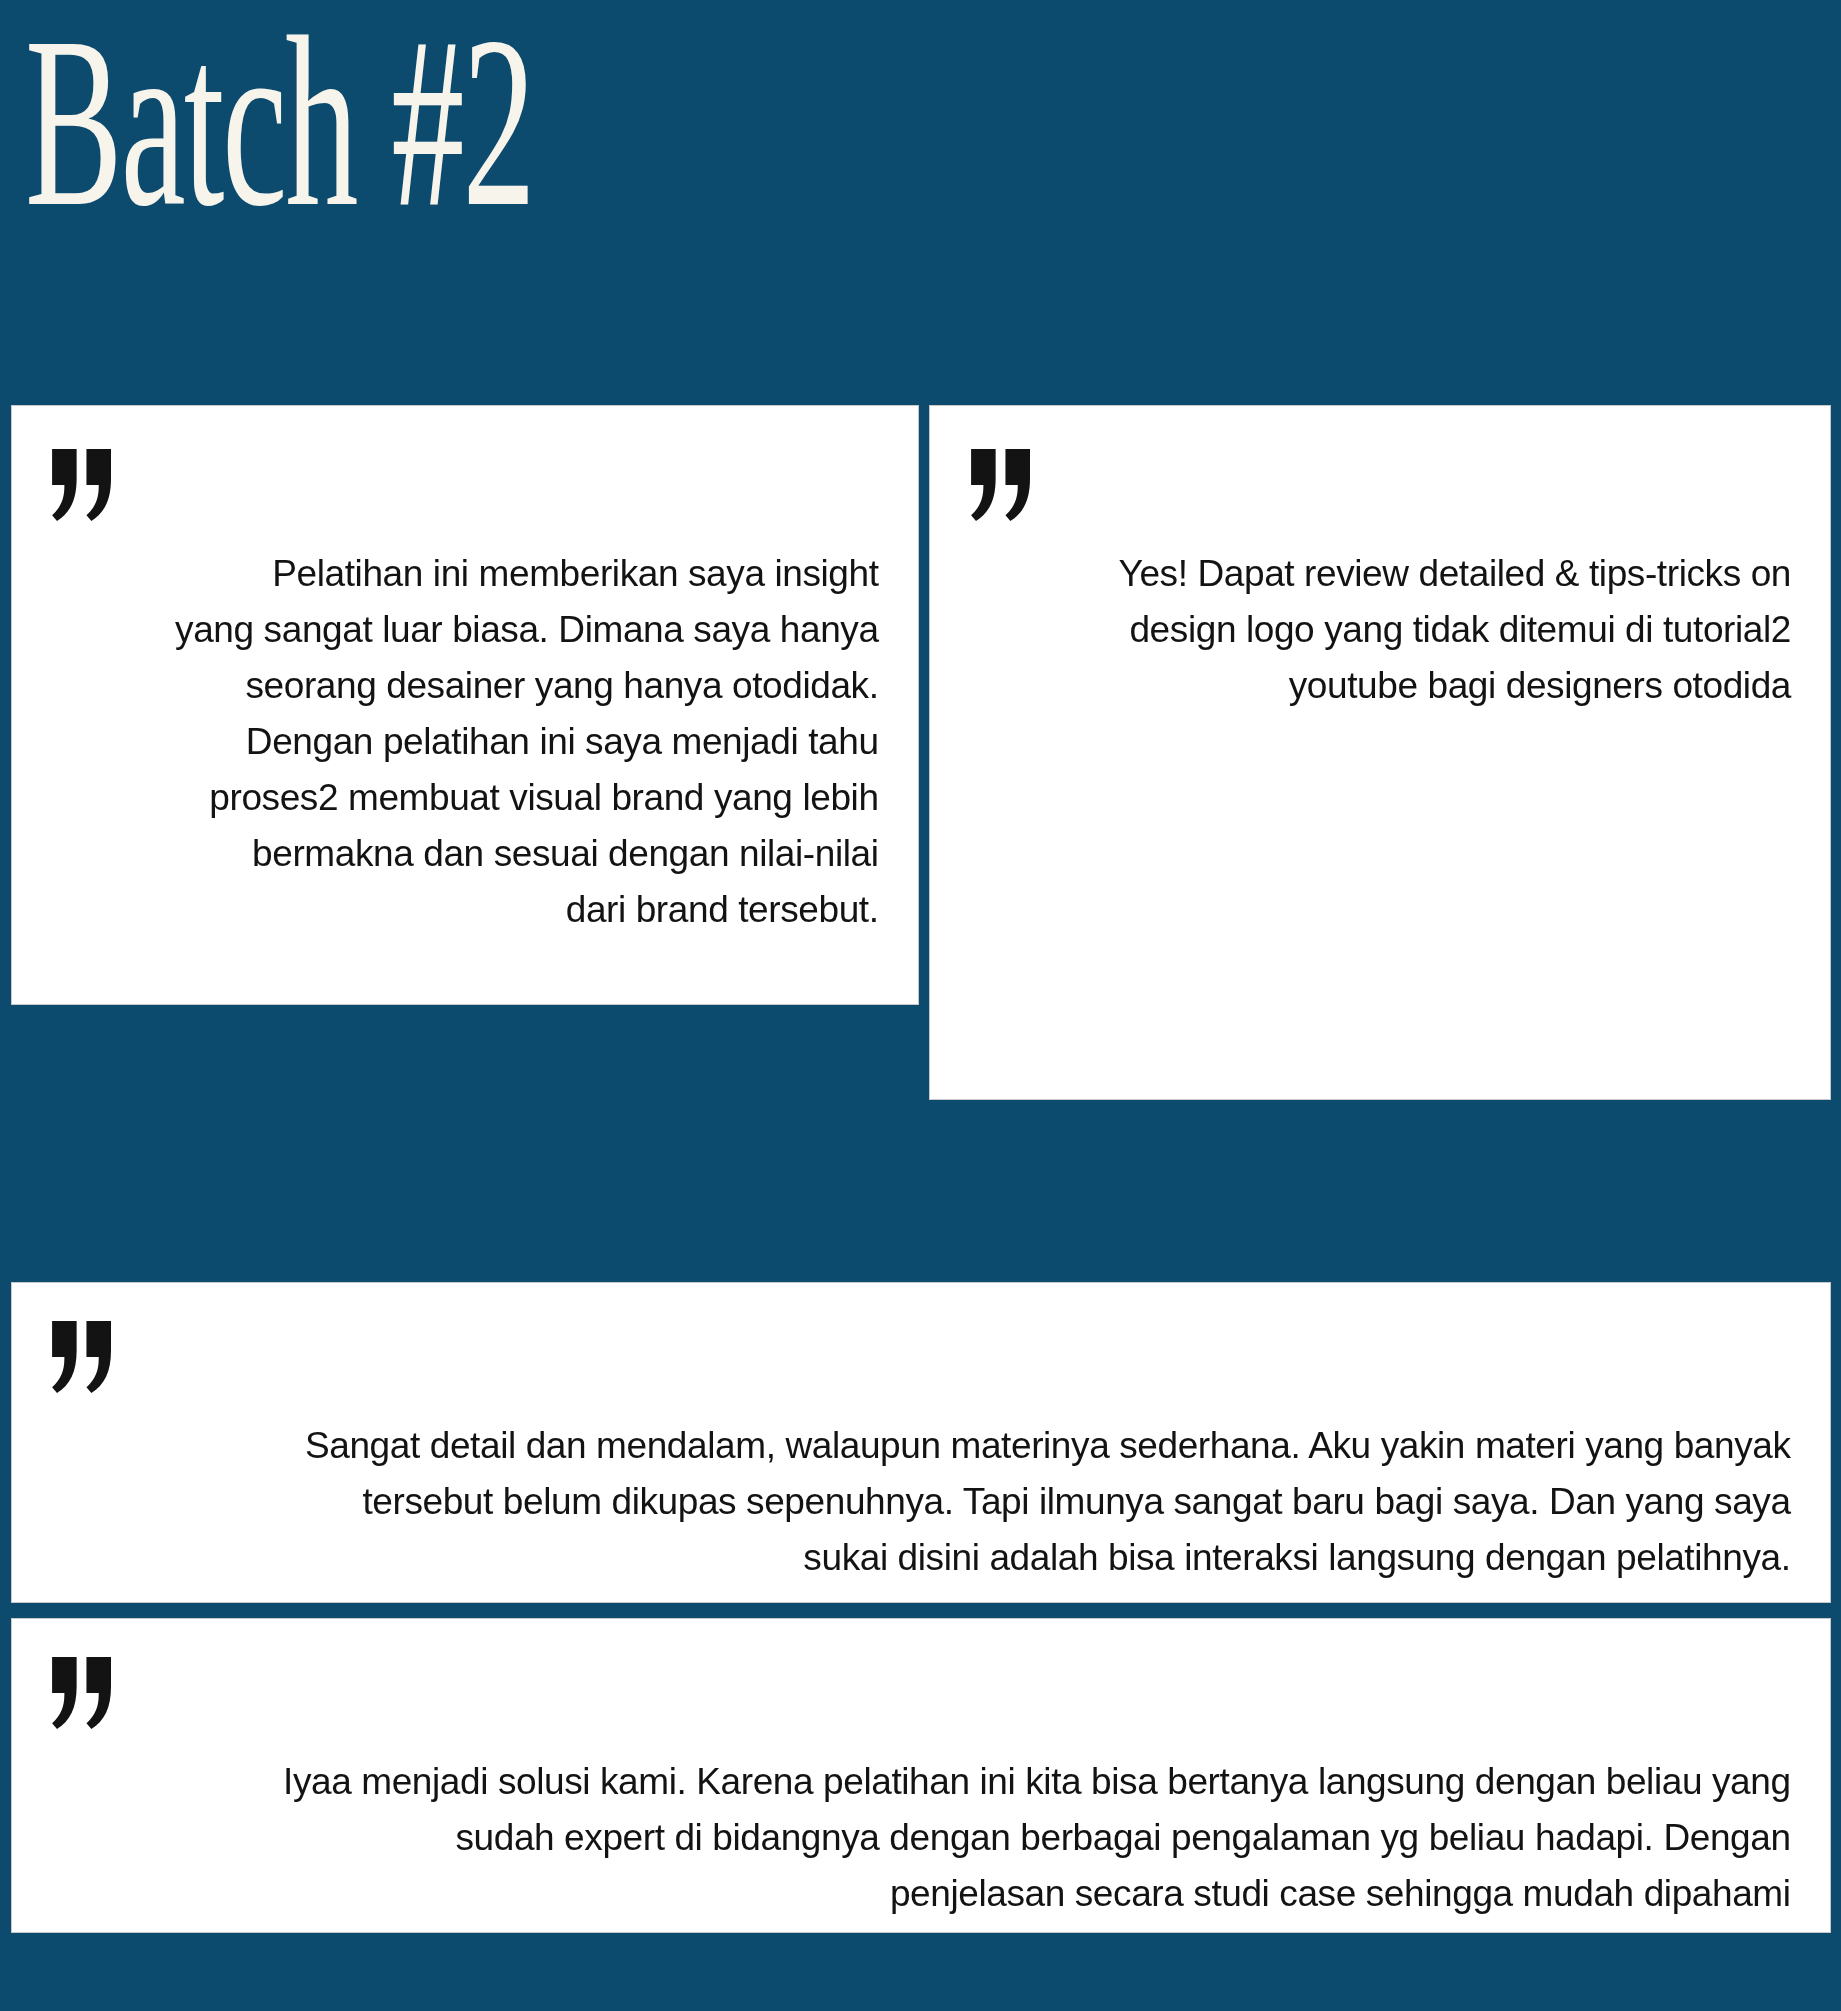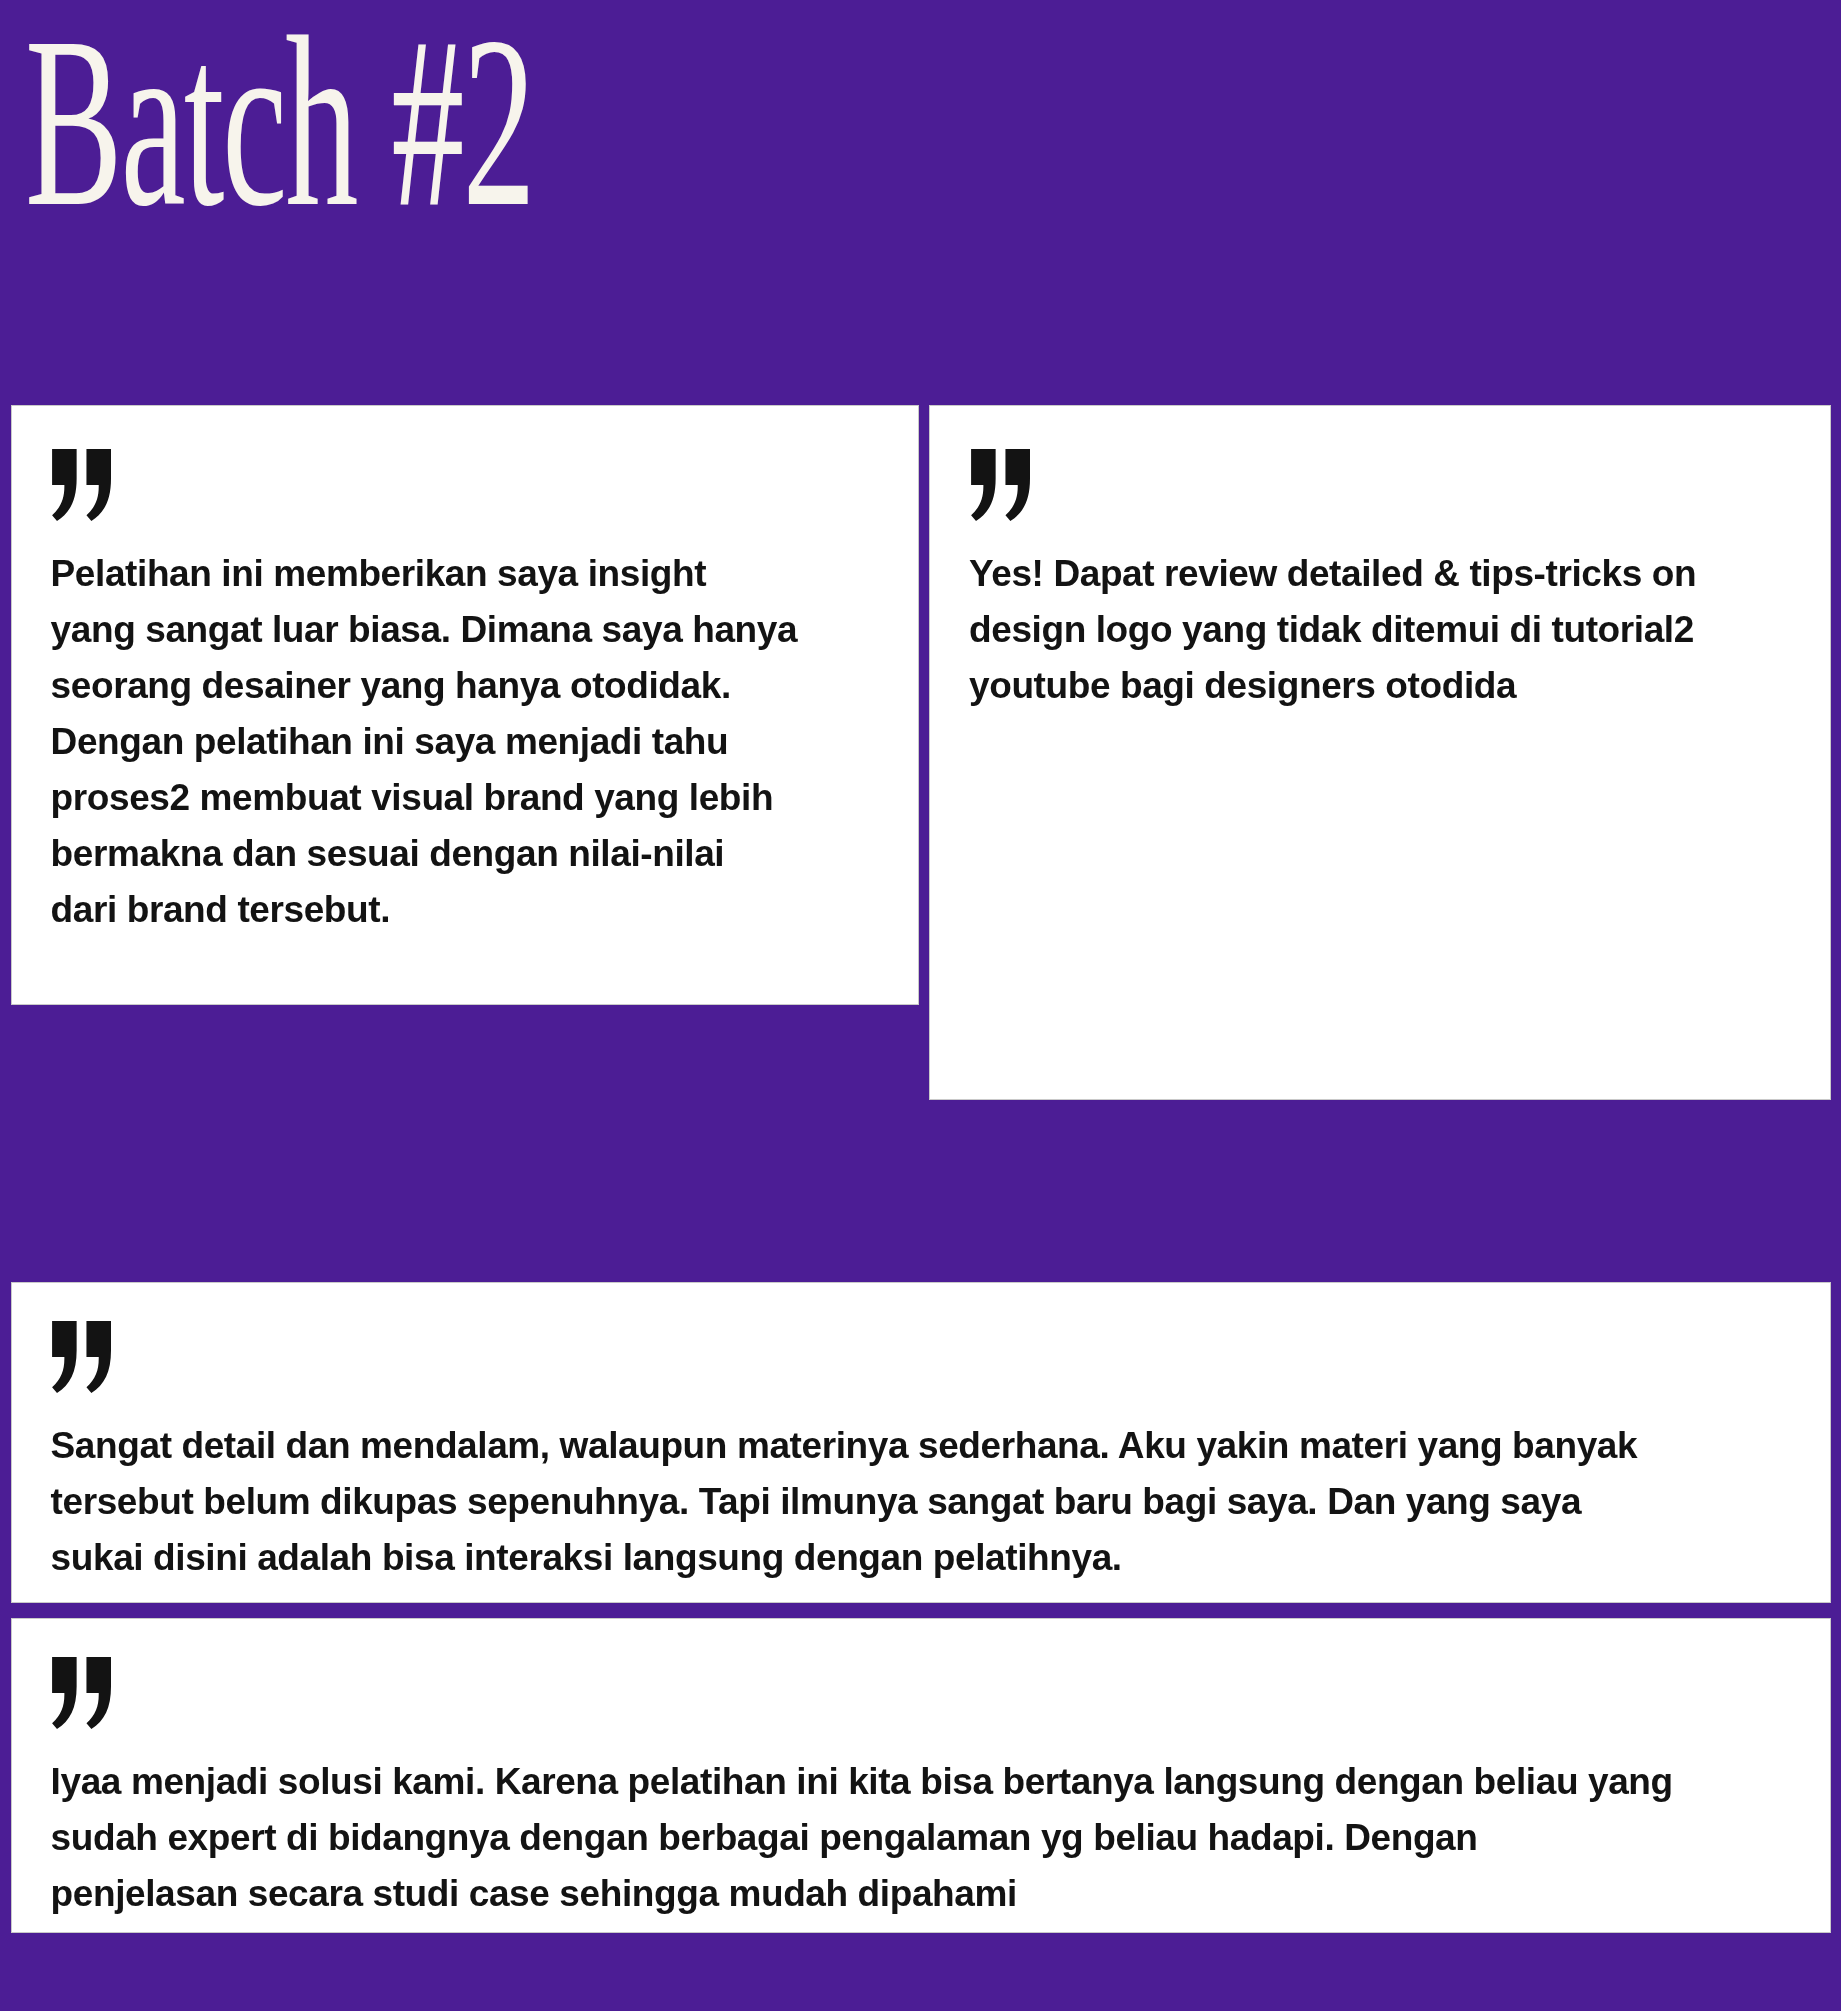--- a/index.html
+++ b/index.html
@@ -1,20 +1,20 @@
 <!DOCTYPE html>
 <html style="font-size:13px"><head>
 <meta charset="utf-8">
 <style>
   html, body { margin: 0; padding: 0; background: #121212; }
   .canvas {
     position: relative;
     width: 1841px;
     height: 2011px;
-    background: #4c1d95;
+    background: #0c4a6e;
     overflow: hidden;
     font-family: "Liberation Sans", sans-serif;
   }
   .page-title {
     position: absolute;
     left: 24.5px;
     top: 0px;
     margin: 0;
     color: #f7f4ec;
     font-family: "Liberation Serif", serif;
@@ -38,25 +38,26 @@
   .card-3 { left: 10.6px;   top: 1025px; width: 1820px; height: 243px; padding-top: 33px; }
   .card-4 { left: 10.6px;   top: 1282px; width: 1820px; height: 321px; padding-top: 38px; }
   .card-5 { left: 10.6px;   top: 1618px; width: 1820px; height: 315px; padding-top: 38px; }
   .quote-icon {
     display: block;
     margin: 0 0 24.5px 1.6px;
   }
   .quote-text {
     margin: 0;
     color: #131313;
-    font-weight: 700;
+    font-weight: 400;
     font-size: 37px;
     line-height: 56px;
     letter-spacing: -0.4px;
     white-space: pre-line;
+    text-align: right;
   }
 </style>
 </head>
 <body>
 
 <div class="canvas">
 
   <h1 class="page-title">Batch #2</h1>
 
   <div class="card card-1">

